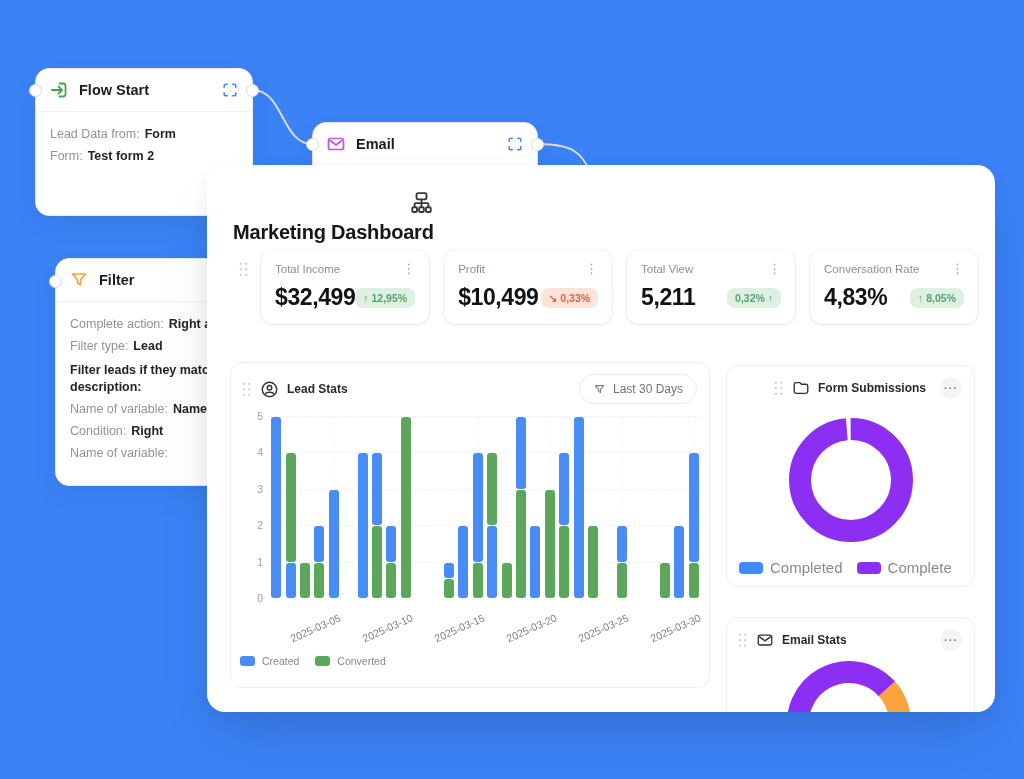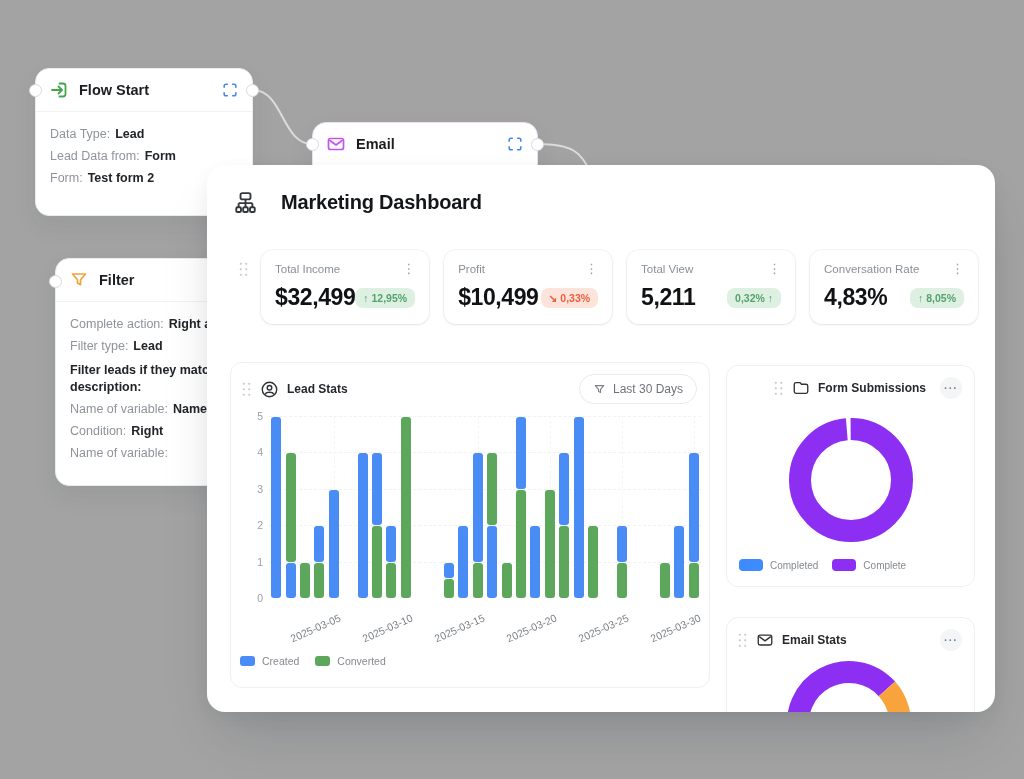--- a/index.html
+++ b/index.html
@@ -1,17 +1,17 @@
 <!DOCTYPE html>
 <html><head>
 <meta charset="utf-8">
 <style>
   html,body{margin:0;padding:0;background:#f7f8f7;}
   *{box-sizing:border-box;}
-  .canvas{position:relative;width:1024px;height:779px;background:#a3a3a3;overflow:hidden;
+  .canvas{position:relative;width:1024px;height:779px;background:#3b82f6;overflow:hidden;
           font-family:"Liberation Sans",sans-serif;color:#1b1d20;}
   svg{display:block;}
   
   .wires{position:absolute;inset:0;z-index:1;}
   .node{position:absolute;background:#fff;border:1px solid #eaedea;border-radius:14px;
         box-shadow:0 10px 24px rgba(30,41,59,.07);z-index:2;}
   .node-flowstart{left:35px;top:68px;width:218px;height:148px;}
   .node-email{left:312px;top:122px;width:226px;height:96px;border-color:#ecdcf8;}
   .node-filter{left:55px;top:258px;width:212px;height:228px;}
   .node-head{display:flex;align-items:center;gap:10px;padding:11px 13px;border-bottom:1px solid #f1f3f1;height:43px;}
@@ -22,21 +22,21 @@
   .frow b{color:#212428;font-weight:700;margin-left:5px;}
   .fnote{margin:7px 0 5px;line-height:17px;font-weight:700;color:#212428;}
   .pencil{position:absolute;line-height:0;}
   .pencil-fs{right:16px;top:120px;}
   .port{position:absolute;width:13px;height:13px;background:#fff;border:1.5px solid #d6dadd;border-radius:50%;}
   .p-l{left:-7px;top:15px;} .p-r{right:-7px;top:15px;} .p-lf{left:-7px;top:16px;}
   
   .dashboard{position:absolute;left:207px;top:165px;width:788px;height:547px;background:#fff;
              border-radius:18px;z-index:3;overflow:hidden;
              box-shadow:0 30px 60px -15px rgba(15,23,42,.16),0 6px 18px rgba(15,23,42,.05);}
-  .dash-head{position:absolute;left:26px;top:25px;display:flex;align-items:center;gap:23px;}
+  .dash-head{position:absolute;left:26px;top:25px;display:flex;align-items:flex-end;gap:6px;flex-direction:column;}
   .dash-title{font-size:20px;font-weight:600;color:#141619;letter-spacing:-.2px;margin:0;}
   .handle{width:11px;height:17px;
           background-image:radial-gradient(#c3c8cd 1.2px,transparent 1.4px);
           background-size:5.5px 5.5px;background-position:0 0;}
   .stats-handle{position:absolute;left:31px;top:96px;}
   .stats-cards{position:absolute;left:54px;top:85px;right:17px;display:flex;gap:15px;}
   .stat-card{flex:1;background:#fff;border-radius:12px;padding:12px 14px 13px;
              box-shadow:0 1px 3px rgba(16,24,40,.08),0 0 0 1px rgba(16,24,40,.04);}
   .stat-top{display:flex;justify-content:space-between;align-items:center;font-size:11.5px;color:#8b9097;}
   .kebab{color:#9aa0a8;font-size:13px;line-height:1;cursor:pointer;}
@@ -65,21 +65,21 @@
   .seg{width:10px;border-radius:3px;}
   .seg + .seg{margin-top:1px;}
   .xlab{position:absolute;width:70px;text-align:right;font-size:10.5px;color:#7b8087;
         transform:rotate(-24deg);transform-origin:100% 50%;}
   .chart-legend{position:absolute;left:9px;top:292px;display:flex;gap:16px;align-items:center;
                 font-size:10.5px;color:#85898f;}
   .leg-item{display:flex;align-items:center;gap:7px;}
   .sw{width:15px;height:10px;border-radius:3px;}
   .sw-big{width:24px;height:12px;border-radius:4px;}
   .donut-legend{position:absolute;left:12px;top:193px;display:flex;gap:14px;align-items:center;
-                font-size:10px;color:#85898f;}
+                font-size:15px;color:#85898f;}
   .donut-svg{position:absolute;left:54px;top:44px;}
   .edonut-svg{position:absolute;left:0;top:0;}
 </style>
 </head>
 <body>
 
 <div class="canvas">
 
   <svg class="wires" width="1024" height="779">
     <path d="M253 90 C 283 90 282 144 312 144" fill="none" stroke="#d9dde0" stroke-width="2"></path>
@@ -99,21 +99,20 @@
       <span class="expand">
         <svg width="18" height="18" viewBox="0 0 20 20" fill="none" stroke="#4285f4" stroke-width="1.7" stroke-linecap="round">
           <path d="M3.5 7V5.5a2 2 0 0 1 2-2H7"></path>
             <path d="M13 3.5h1.5a2 2 0 0 1 2 2V7"></path>
           <path d="M16.5 13v1.5a2 2 0 0 1-2 2H13"></path>
             <path d="M7 16.5H5.5a2 2 0 0 1-2-2V13"></path>
         </svg>
       </span>
     </div>
     <div class="node-body" id="fs-fields">
-        <div class="frow">Data Type:<b>Lead</b></div>
         <div class="frow">Lead Data from:<b>Form</b></div>
         <div class="frow">Form:<b>Test form 2</b></div>
       </div>
     <span class="pencil pencil-fs">
       <svg width="15" height="15" viewBox="0 0 18 18" fill="none" stroke="#5a8df6" stroke-width="1.5" stroke-linejoin="round">
         <path d="M4 13.5L3.2 16 5.8 15.2 14.6 6.4a1.7 1.7 0 0 0-2.4-2.4L4 13.5z"></path>
       </svg>
     </span>
     <span class="port p-l"></span>
     <span class="port p-r"></span>

